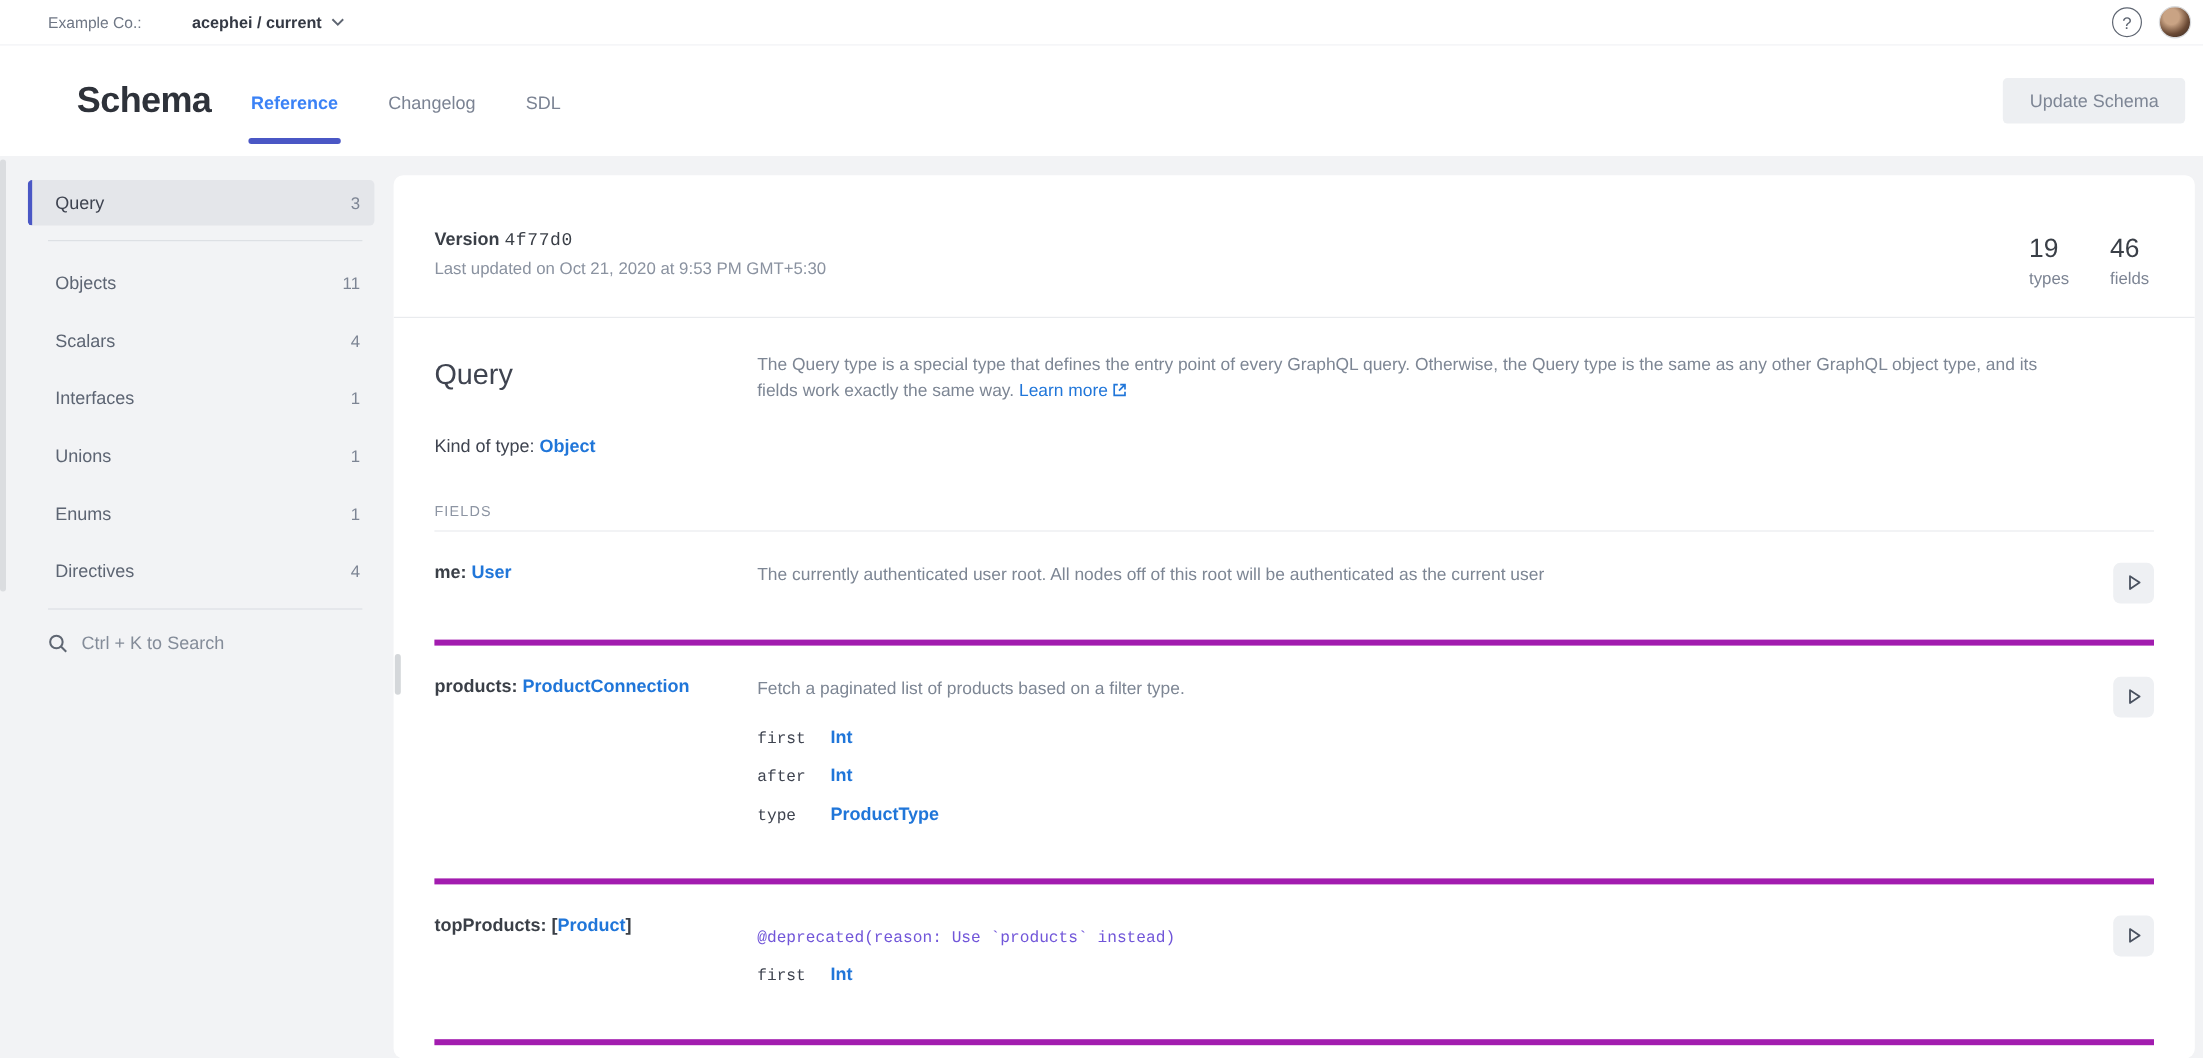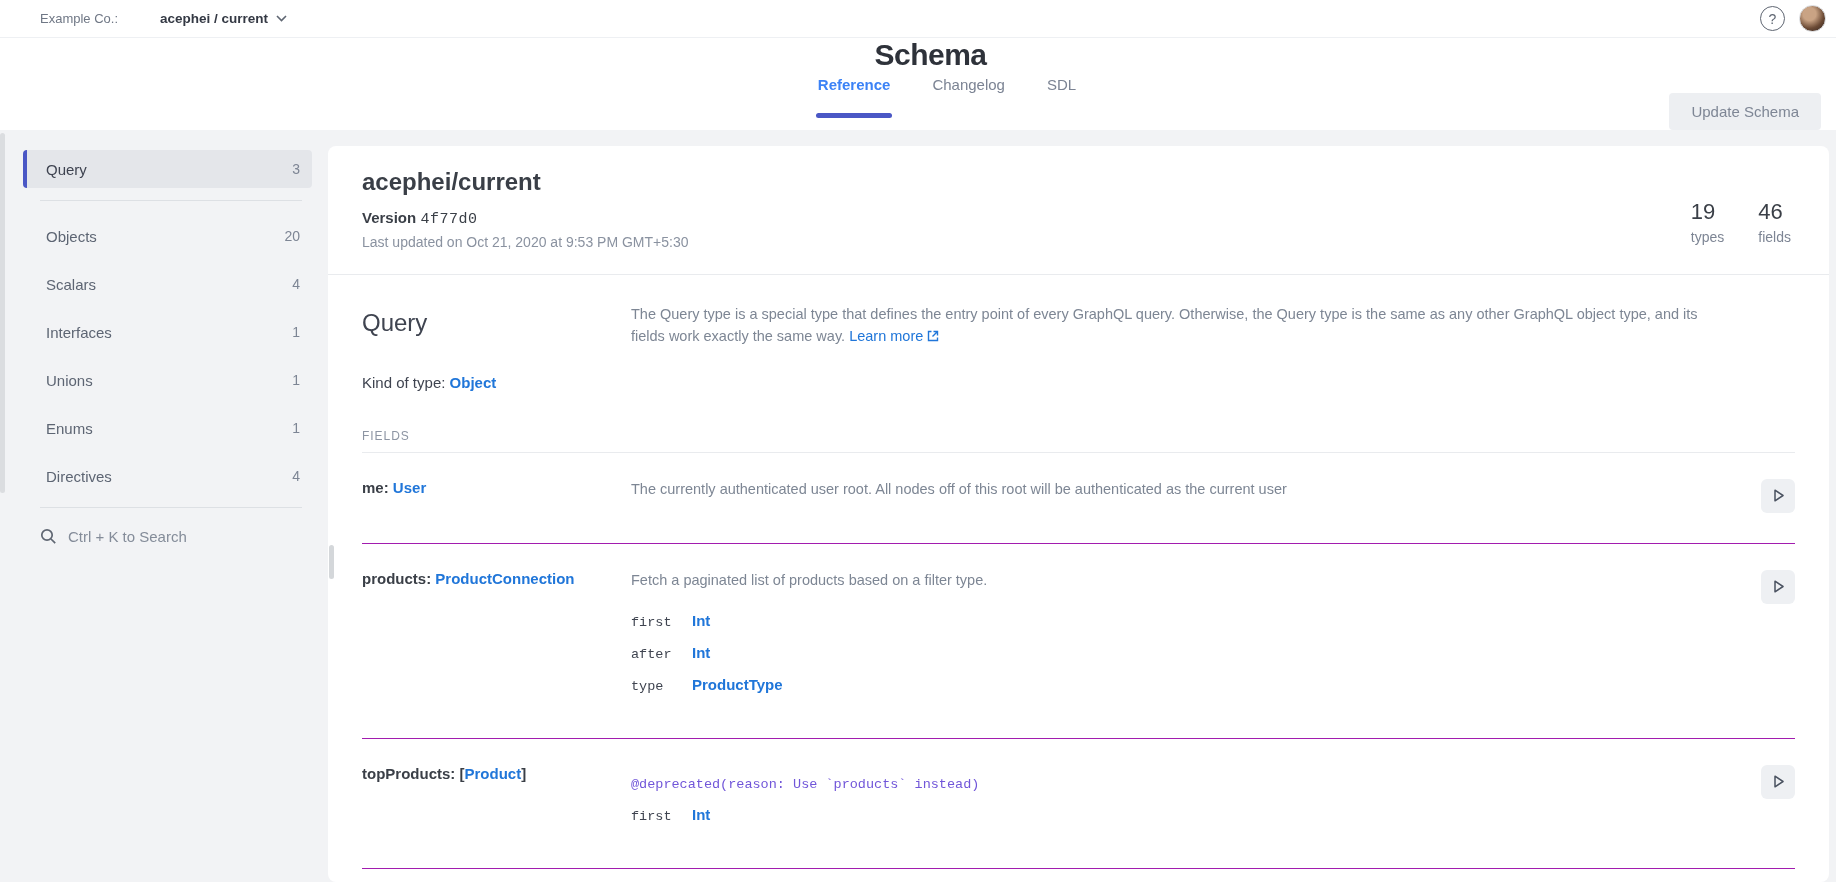--- a/index.html
+++ b/index.html
@@ -11,21 +11,21 @@
   .topbar { height:38px; background:#fff; border-bottom:1px solid #eef0f3; display:flex; align-items:center; padding:0 10px 0 40px; }
   .org-label { font-size:13px; color:#6f7785; }
   .graph-picker { display:flex; align-items:center; margin-left:42px; cursor:pointer; }
   .graph-name { font-size:13.5px; font-weight:bold; color:#343944; }
   .chev { margin-left:8px; }
   .topbar-spacer { flex:1; }
   .help-btn { width:25px; height:25px; border-radius:50%; border:1.5px solid #5f6672; color:#5f6672; font-size:14px; display:flex; align-items:center; justify-content:center; background:#fff; margin-right:14px; }
   .avatar { width:27px; height:27px; border-radius:50%; background:radial-gradient(circle at 38% 32%, #c9a384 0 28%, #6b4a35 62%, #2d2320 100%); border:1px solid #d8dadd; flex:none; }
 
   
-  .page-header { height:92px; background:#fff; display:flex; align-items:center; padding:0 15px 0 40px;flex-direction:column; }
+  .page-header { height:92px; background:#fff; display:flex; align-items:center; padding:0 15px 0 64px; }
   .page-title { font-size:30px; font-weight:bold; color:#2e323a; letter-spacing:-0.5px; }
   .tabs { display:flex; gap:42px; margin-left:33px; margin-top:4px; }
   .tab { position:relative; font-size:15px; color:#7b8393; cursor:pointer; }
   .tab.active { color:#3b82f6; font-weight:bold; }
   .tab .underline { position:absolute; left:-2px; right:-2px; top:37px; height:5px; border-radius:3px; background:#4a57c5; }
   .update-btn { margin-left:auto; height:38px; padding:0 22px; background:#edeff2; border:none; border-radius:4px; color:#7e8695; font-size:15px; font-family:inherit; }
 
   
   .content { display:flex; height:752px; position:relative; }
   .scroll-strip-left { position:absolute; left:0; top:3px; width:5px; height:360px; background:#dbdde0; border-radius:3px; }
@@ -57,21 +57,21 @@
   .type-section { padding:28px 34px 0 34px; }
   .row-grid { display:grid; grid-template-columns:269px 1fr 60px; }
   .type-name { font-size:24px; color:#3f4450; font-weight:normal; margin-top:6px; }
   .type-desc { font-size:14.5px; color:#7d8694; line-height:1.55; padding-right:10px; }
   .link { color:#2076d9; text-decoration:none; cursor:pointer; }
   .kind-line { margin-top:26px; font-size:15px; color:#3f4450; }
   .kind-line .link { font-weight:bold; }
   .fields-label { margin-top:38px; font-size:12px; letter-spacing:0.08em; color:#8d95a3; }
   .hdiv { border-top:1px solid #e9ebee; margin-top:9px; }
 
-  .field-row { padding:26px 0 30px 0; border-bottom:1px solid #a21caf; }
+  .field-row { padding:26px 0 30px 0; border-bottom:5px solid #a21caf; }
   .field-name { font-size:15px; font-weight:bold; color:#3a3f47; }
   .field-name .link { font-weight:bold; }
   .field-desc { font-size:14.5px; color:#7d8694; line-height:1.5; padding-right:20px; }
   .args { margin-top:20px; }
   .arg-row { display:flex; align-items:baseline; margin-bottom:14px; }
   .arg-name { font-family:"Liberation Mono","DejaVu Sans Mono",monospace; font-size:13.5px; color:#3f4450; width:61px; flex:none; }
   .arg-type { font-size:15px; font-weight:bold; }
   .deprecated { font-family:"Liberation Mono","DejaVu Sans Mono",monospace; font-size:13.5px; color:#7156d9; margin-top:12px; margin-bottom:4px; }
   .play-cell { justify-self:end; }
   .play-btn { width:34px; height:34px; border-radius:6px; background:#eef0f3; border:none; display:flex; align-items:center; justify-content:center; cursor:pointer; }
@@ -111,21 +111,21 @@
   <div class="scroll-strip-left"></div>
 
   <div class="sidebar">
     <div class="nav-item active">
       <span class="lbl">Query</span>
       <span class="cnt">3</span>
     </div>
     <div class="side-div"></div>
     <div class="nav-item">
       <span class="lbl">Objects</span>
-      <span class="cnt">20</span>
+      <span class="cnt">11</span>
     </div>
     <div class="nav-item">
       <span class="lbl">Scalars</span>
       <span class="cnt">4</span>
     </div>
     <div class="nav-item">
       <span class="lbl">Interfaces</span>
       <span class="cnt">1</span>
     </div>
     <div class="nav-item">
@@ -147,21 +147,20 @@
           <line x1="11" y1="11" x2="15.2" y2="15.2" stroke="#5f6672" stroke-width="1.7"></line>
         </svg>
       <span class="hint">Ctrl + K to Search</span>
     </div>
     <div class="side-thumb"></div>
   </div>
 
   <div class="card">
     <div class="card-header">
       <div>
-        <h2 class="graph-title">acephei/current</h2>
         <div class="version-line">
           <span class="vlabel">Version</span>
           <span class="mono vval">4f77d0</span>
         </div>
         <div class="updated-line">Last updated on Oct 21, 2020 at 9:53 PM GMT+5:30</div>
       </div>
       <div class="stats">
         <div class="stat">
           <div class="num">19</div>
           <div class="stat-lbl">types</div>

